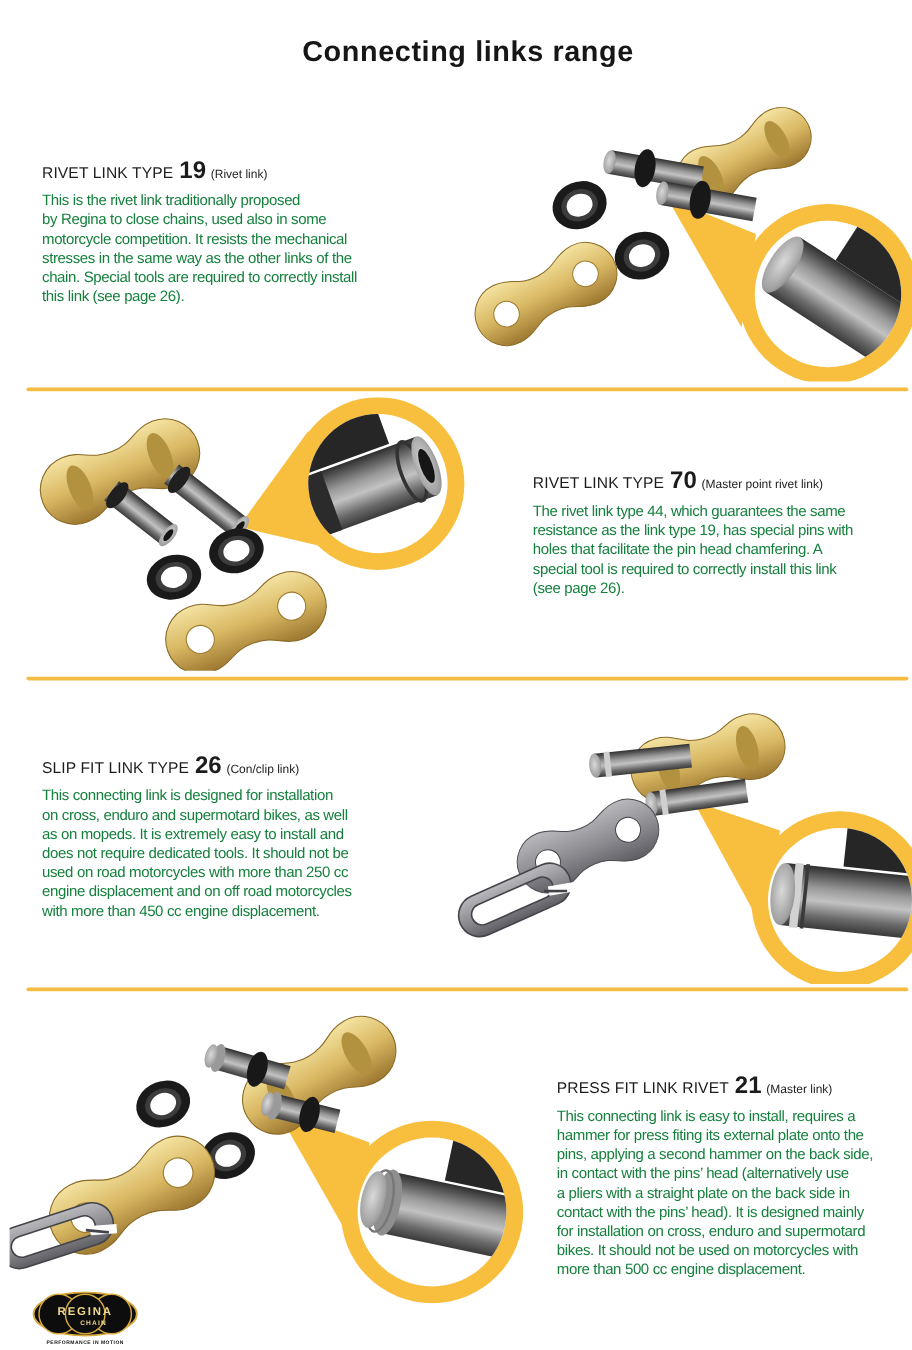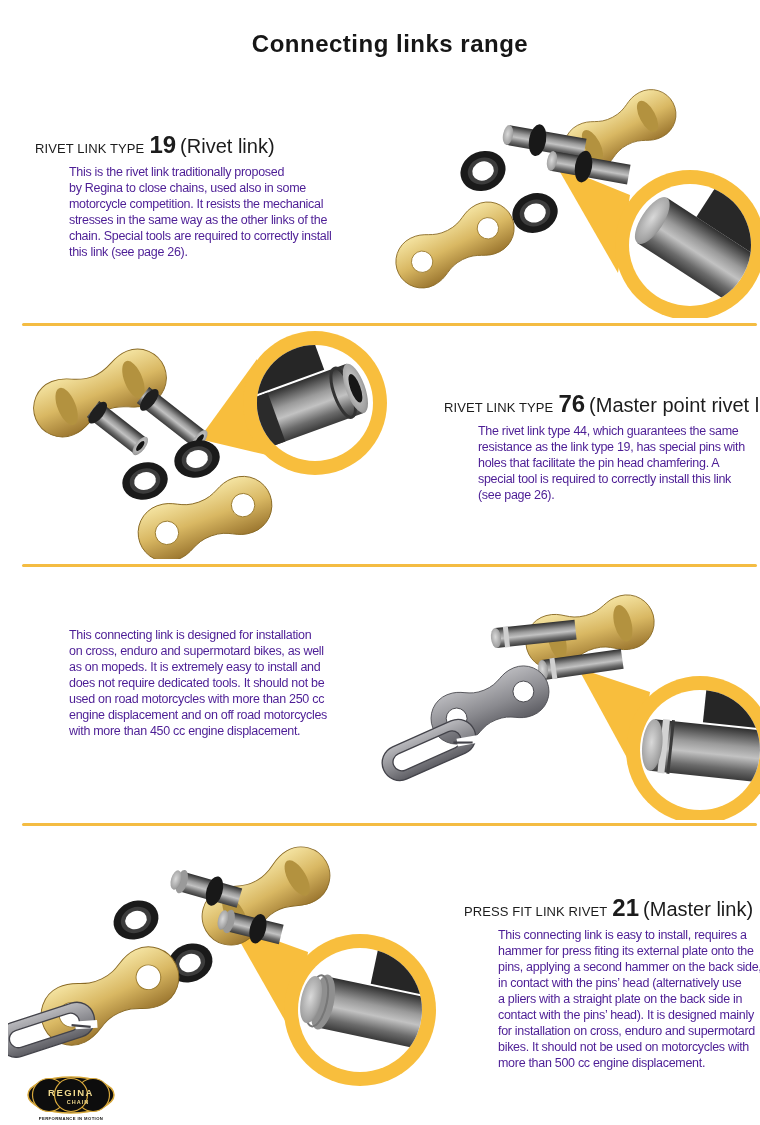--- a/index.html
+++ b/index.html
@@ -9,25 +9,25 @@
     font-family:"Liberation Sans", sans-serif;color:#1c1c1c;
   }
   .abs{position:absolute;}
   .title{
     position:absolute;left:0;right:0;top:30px;margin:0;
     text-align:center;font-size:24px;font-weight:bold;letter-spacing:0.5px;color:#161616;padding-left:20px;
   }
   .textblock{position:absolute;}
   .heading{white-space:nowrap;margin-bottom:5px;}
   .hprefix{font-size:13px;font-weight:normal;letter-spacing:0.1px;}
-  .hnum{font-size:24px;font-weight:bold;margin:0 4px 0 5px;}
-  .hsuffix{font-size:20px;font-weight:normal;}
+  .hnum{font-size:20px;font-weight:bold;margin:0 4px 0 5px;}
+  .hsuffix{font-size:10px;font-weight:normal;}
   .body{
     font-size:12.5px;line-height:16px;letter-spacing:-0.3px;
-    white-space:pre-line;color:#4c1d95;margin-left:34px;
+    white-space:pre-line;color:#15803d;
   }
   .divider{position:absolute;left:22px;width:735px;height:3px;background:#F4BC42;border-radius:2px;}
   svg{display:block;}
 </style>
 </head>
 <body>
 
 <div class="page">
 
   <svg width="0" height="0" style="position:absolute" aria-hidden="true">
@@ -171,32 +171,35 @@
       <ellipse cx="72" cy="0" rx="5" ry="11" fill="url(#gCap)"></ellipse>
       <ellipse cx="72" cy="0" rx="2.5" ry="6" fill="#141414"></ellipse>
     </g>
     <use href="#oring" transform="translate(140,150) rotate(-15) scale(1,0.8)"></use>
     <use href="#oring" transform="translate(192,128) rotate(-15) scale(1,0.8)"></use>
     <use href="#goldPlateHoled" transform="translate(200,188) rotate(-20) scale(0.9)"></use>
   </svg>
 
   <div class="textblock" style="left:444px;top:390px;width:320px">
     <div class="heading">
-      <span class="hprefix">RIVET LINK TYPE</span><span class="hnum">76</span><span class="hsuffix">(Master point rivet link)</span>
+      <span class="hprefix">RIVET LINK TYPE</span><span class="hnum">70</span><span class="hsuffix">(Master point rivet link)</span>
     </div>
     <div class="body">The rivet link type 44, which guarantees the same
 resistance as the link type 19, has special pins with
 holes that facilitate the pin head chamfering. A
 special tool is required to correctly install this link
 (see page 26).</div>
   </div>
 
   <div class="divider" style="top:564px"></div>
 
   <div class="textblock" style="left:35px;top:627px;width:350px">
+    <div class="heading">
+      <span class="hprefix">SLIP FIT LINK TYPE</span><span class="hnum">26</span><span class="hsuffix">(Con/clip link)</span>
+    </div>
     <div class="body">This connecting link is designed for installation
 on cross, enduro and supermotard bikes, as well
 as on mopeds. It is extremely easy to install and
 does not require dedicated tools. It should not be
 used on road motorcycles with more than 250 cc
 engine displacement and on off road motorcycles
 with more than 450 cc engine displacement.</div>
   </div>
 
   <svg class="abs" style="left:378px;top:570px" width="382" height="250" viewBox="0 0 382 250">

